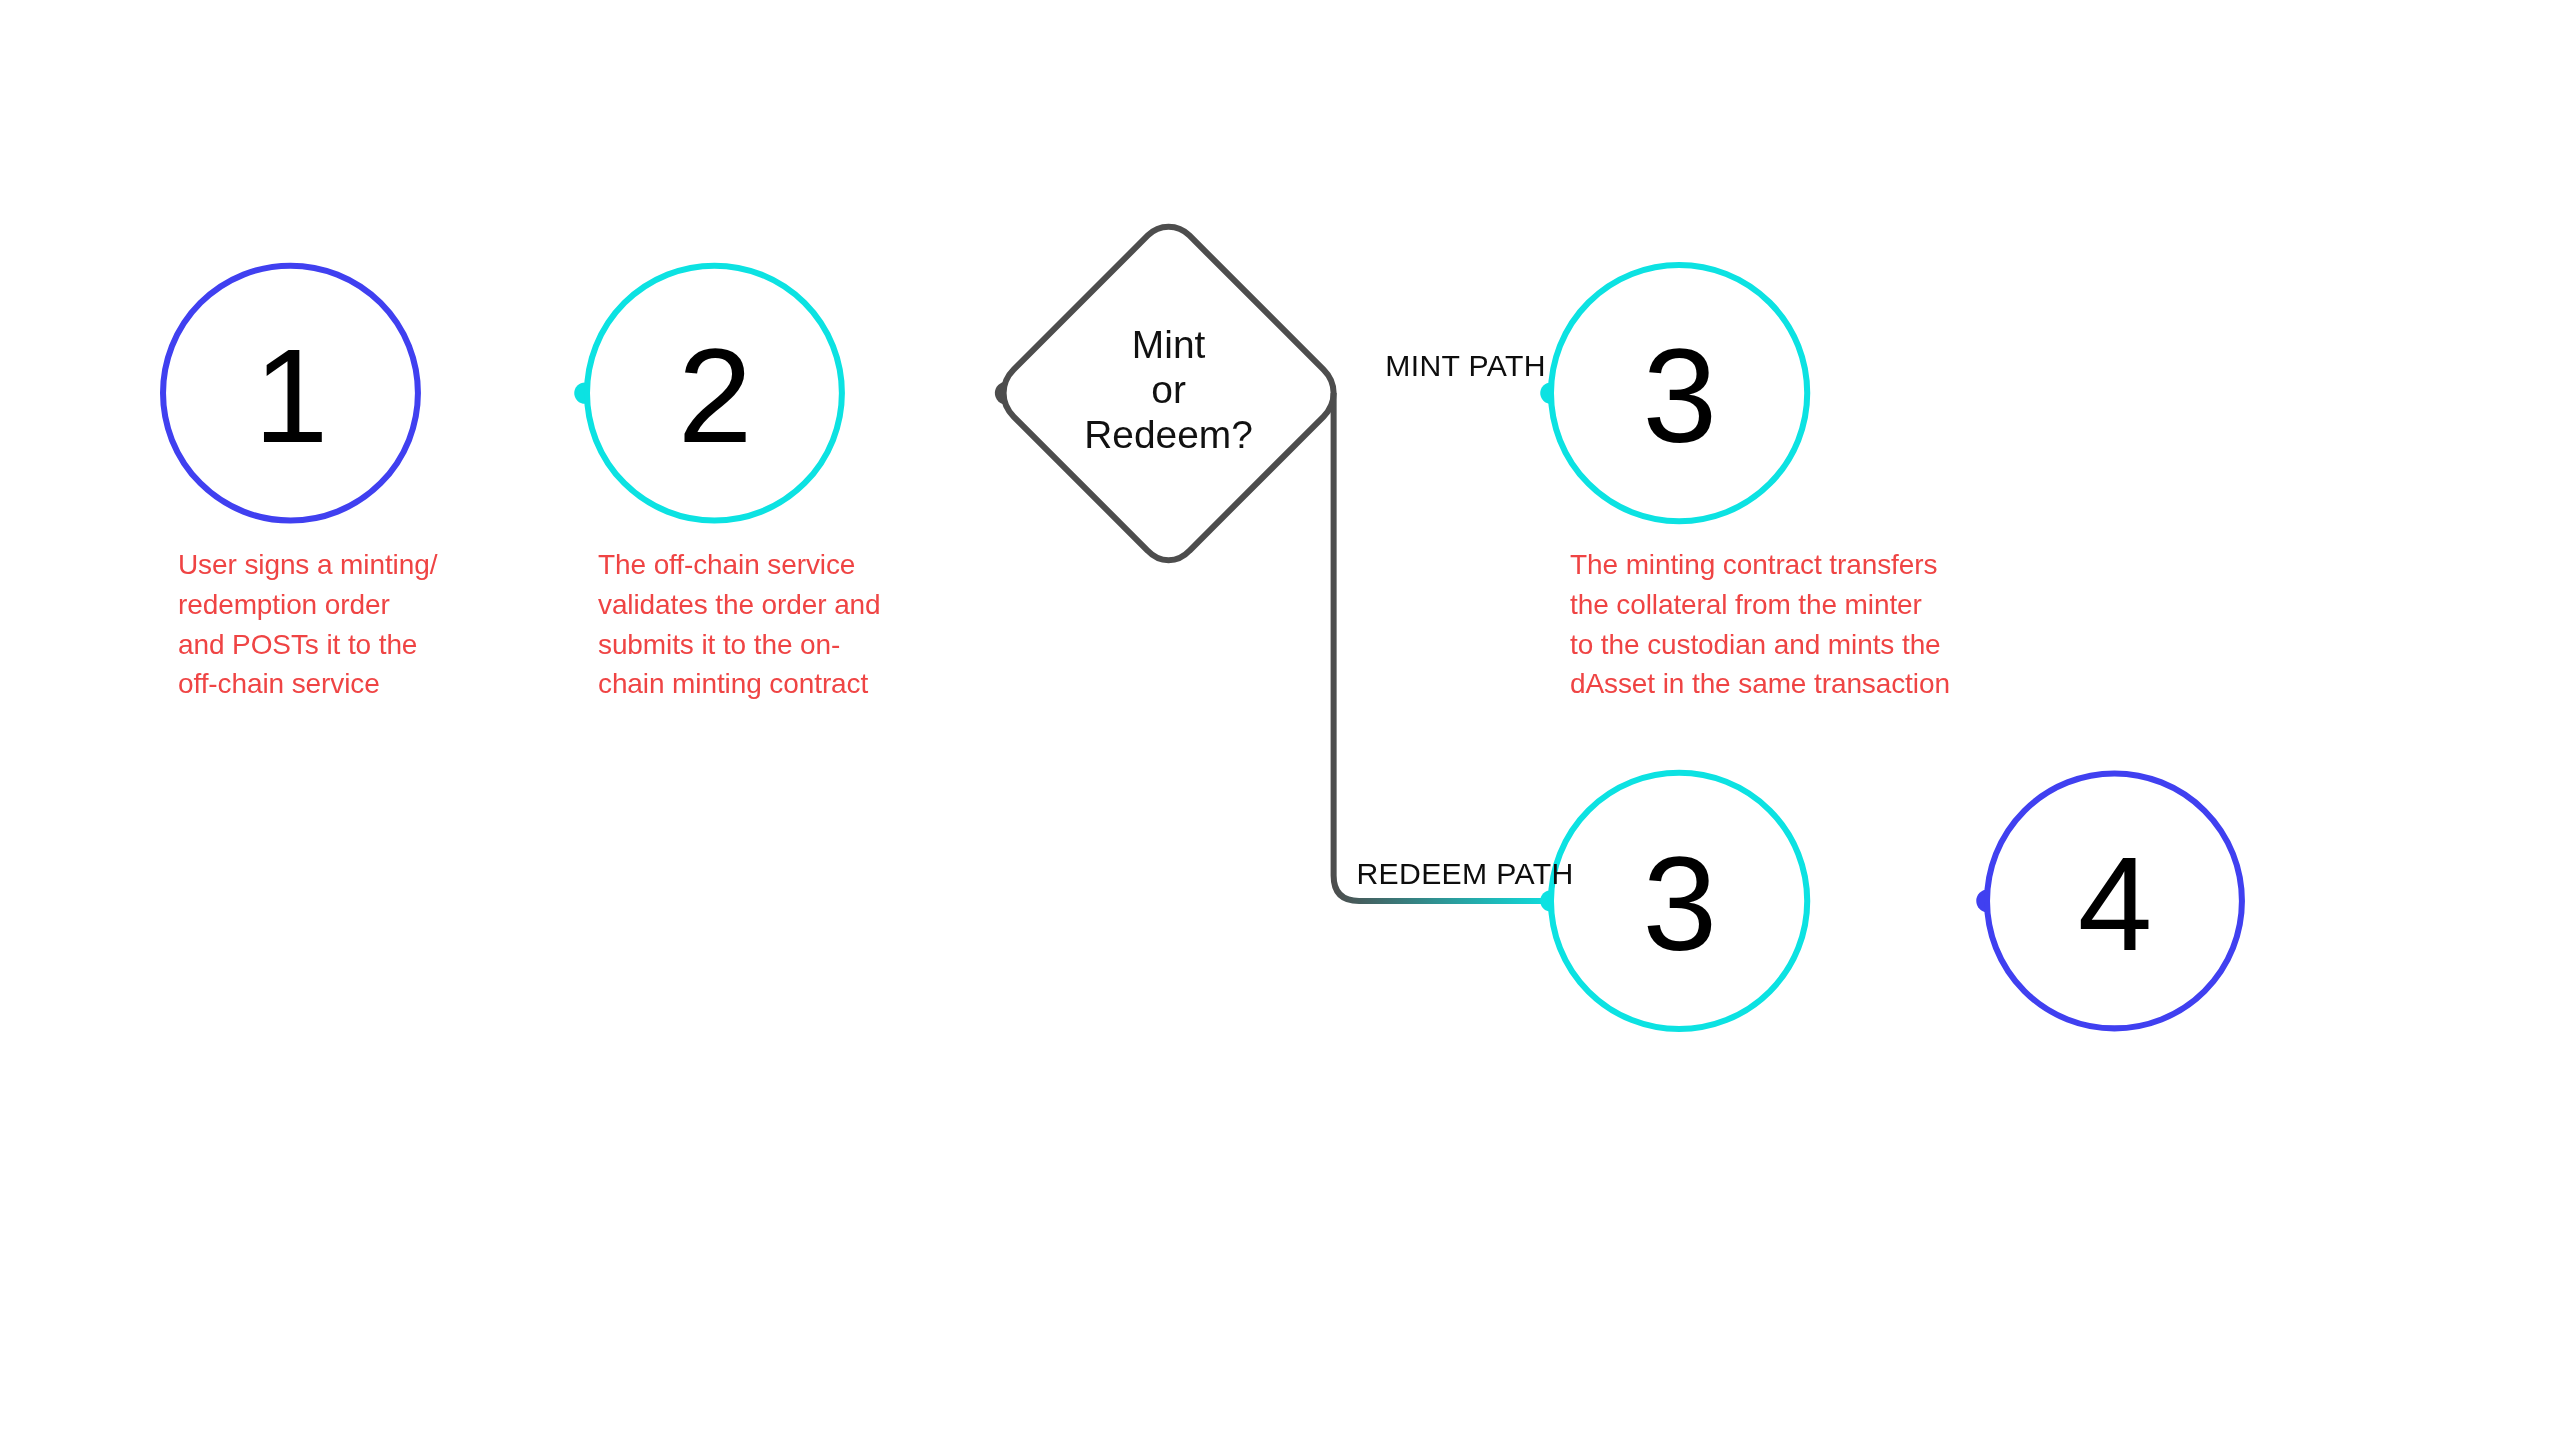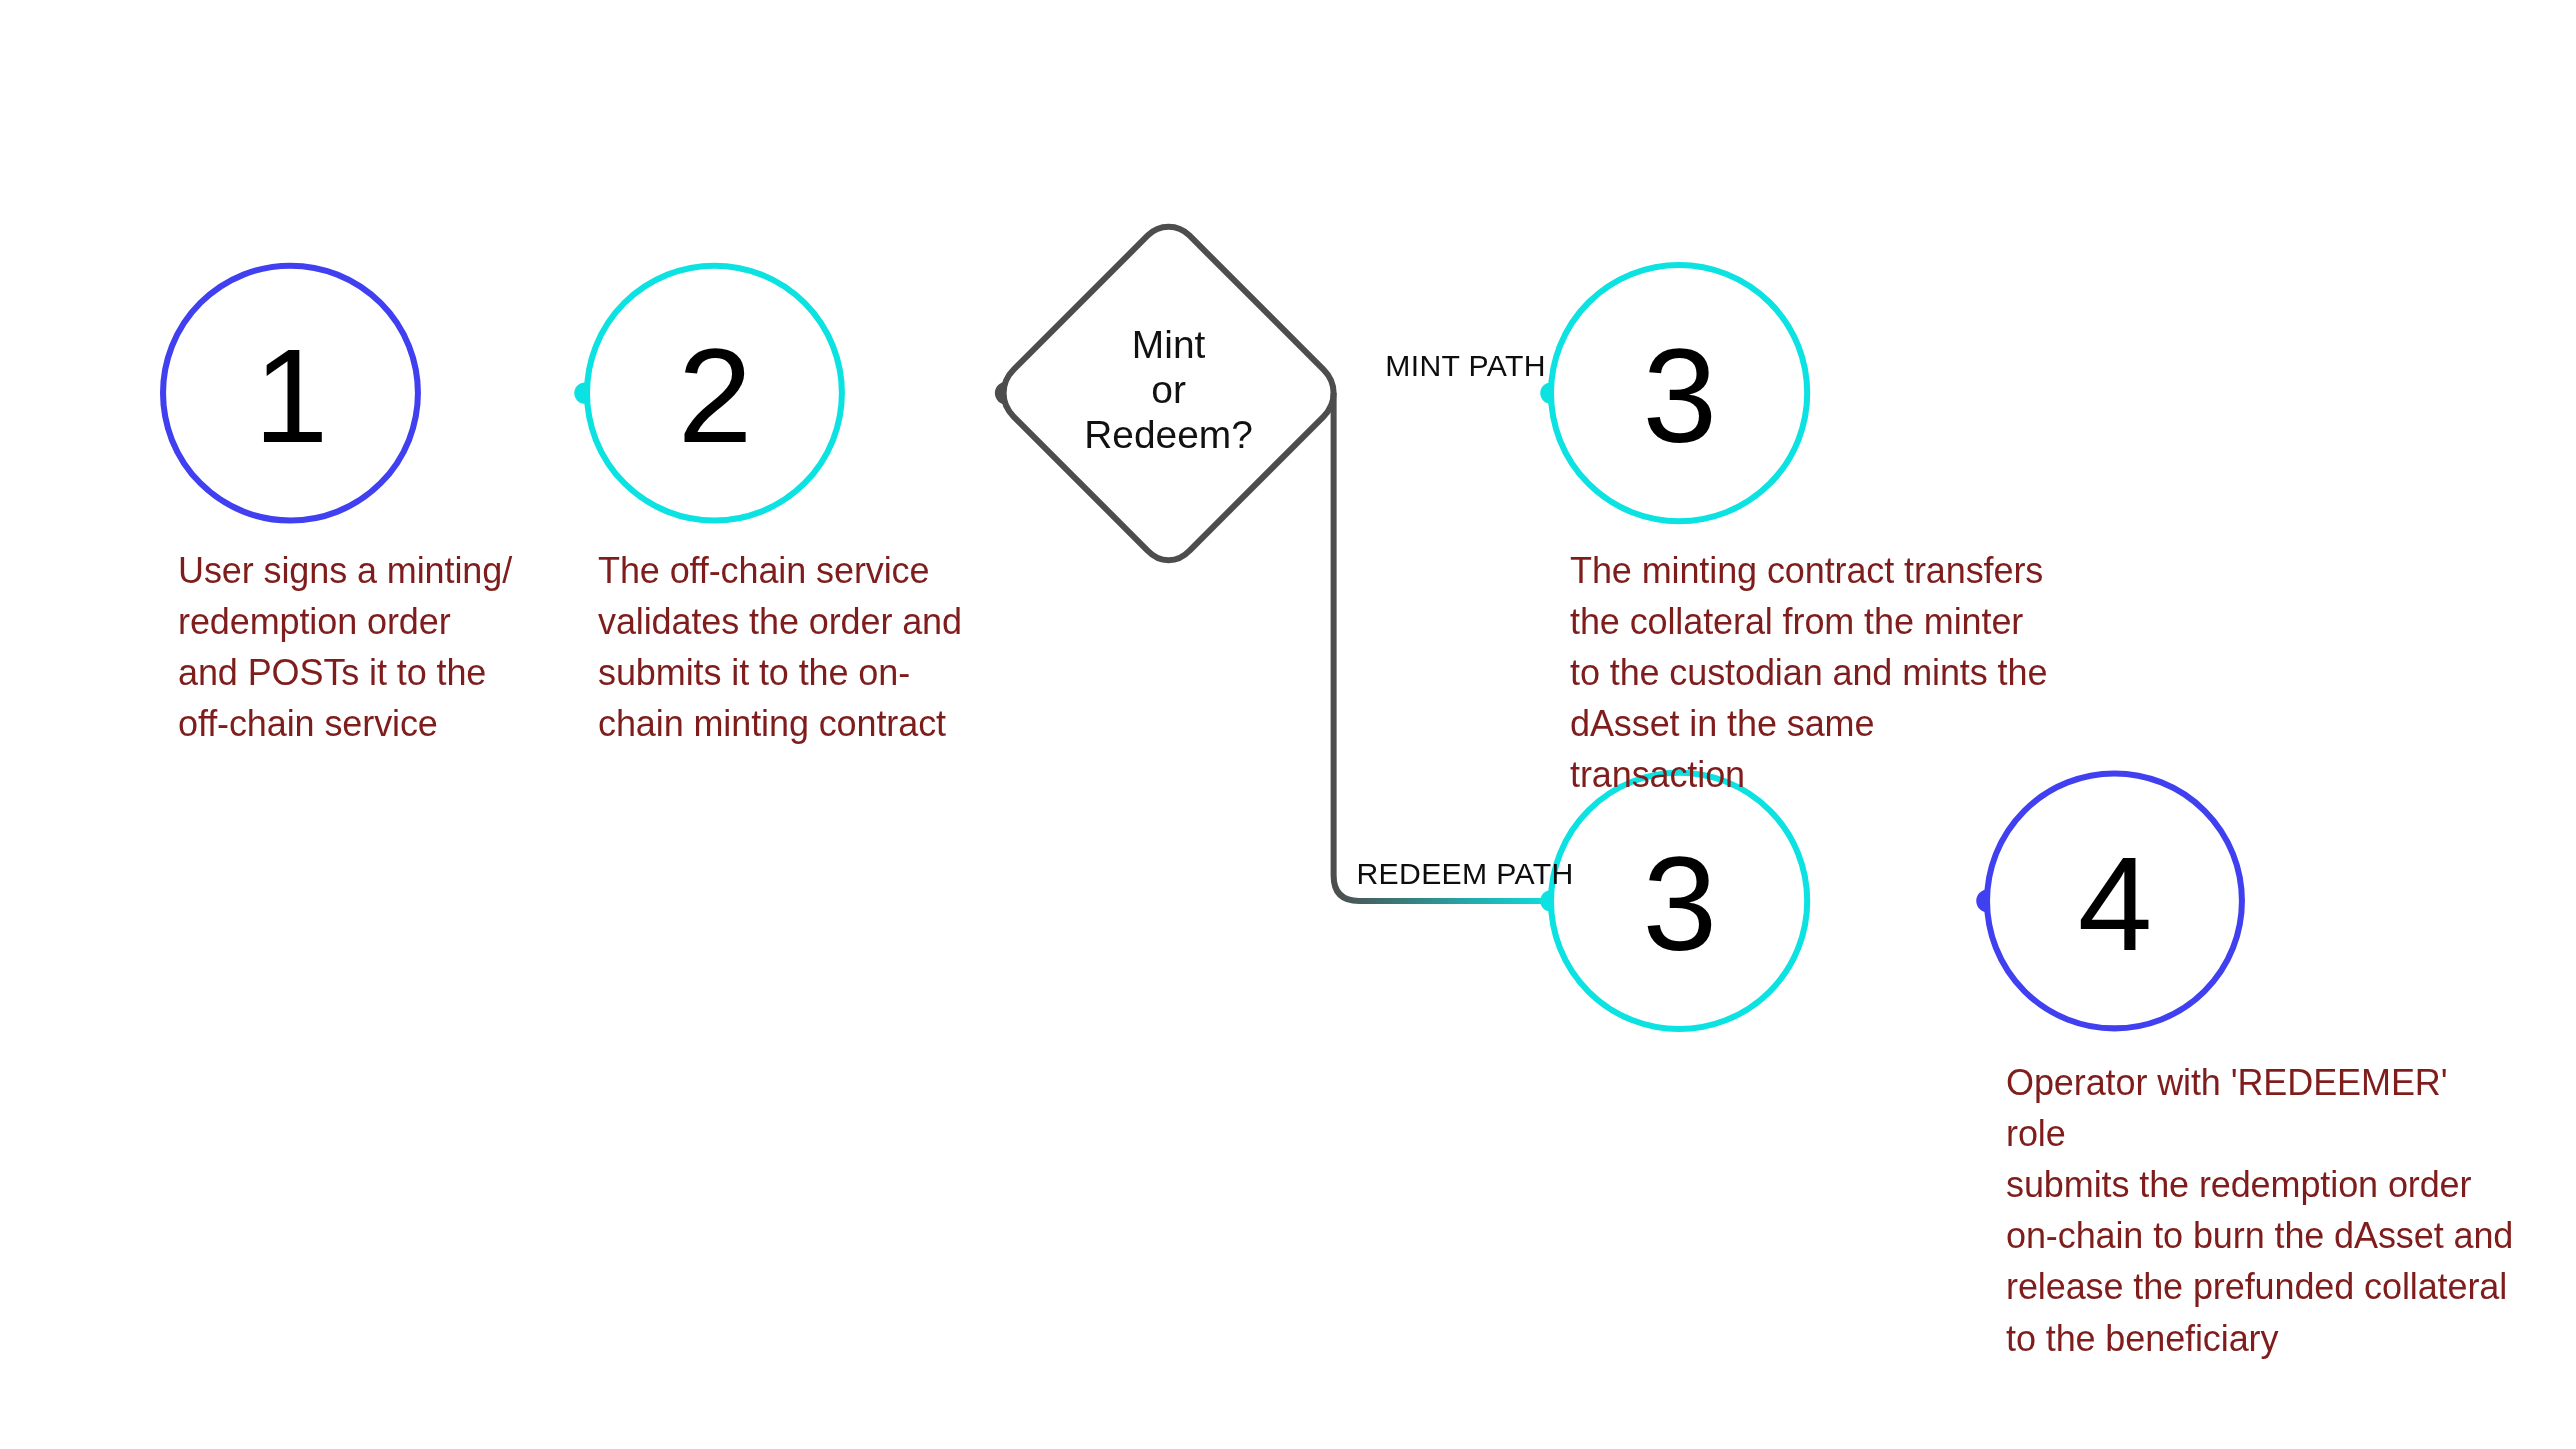--- a/index.html
+++ b/index.html
@@ -47,23 +47,23 @@
   .path-label {
     font-family: "Liberation Sans", sans-serif;
     font-size: 45px;
     font-weight: 400;
     fill: #0d0d0d;
     letter-spacing: 0.5px;
   }
   .caption {
     position: absolute;
     font-family: "Liberation Sans", sans-serif;
-    font-size: 36px;
+    font-size: 28px;
     line-height: 1.42;
-    color: #7f1d1d;
+    color: #ef4444;
     font-weight: 400;
     white-space: pre-line;
     letter-spacing: -0.1px;
   }
 </style>
 </head>
 <body>
 
 <div id="stage">
 
@@ -152,20 +152,15 @@
 validates the order and
 submits it to the on-
 chain minting contract</div>
 
   <div class="caption" style="left:1570px; top:545px; width:483px;">The minting contract transfers
 the collateral from the minter
 to the custodian and mints the
 dAsset in the same transaction</div>
 
 
-  <div class="caption" style="left:2006px; top:1057px; width:510px;">Operator with 'REDEEMER' role
-submits the redemption order
-on-chain to burn the dAsset and
-release the prefunded collateral
-to the beneficiary</div>
 
 </div>
 
 
 </body></html>

